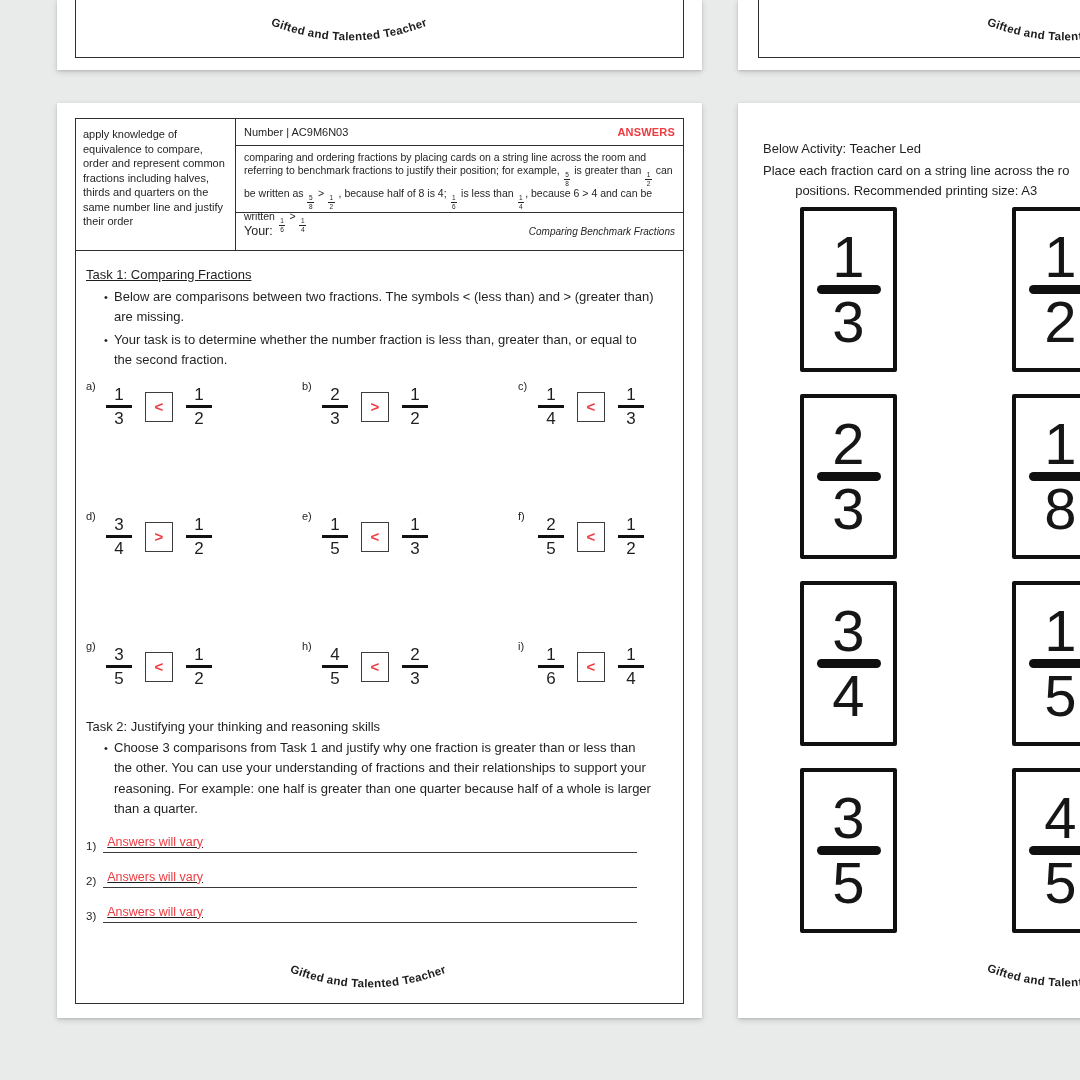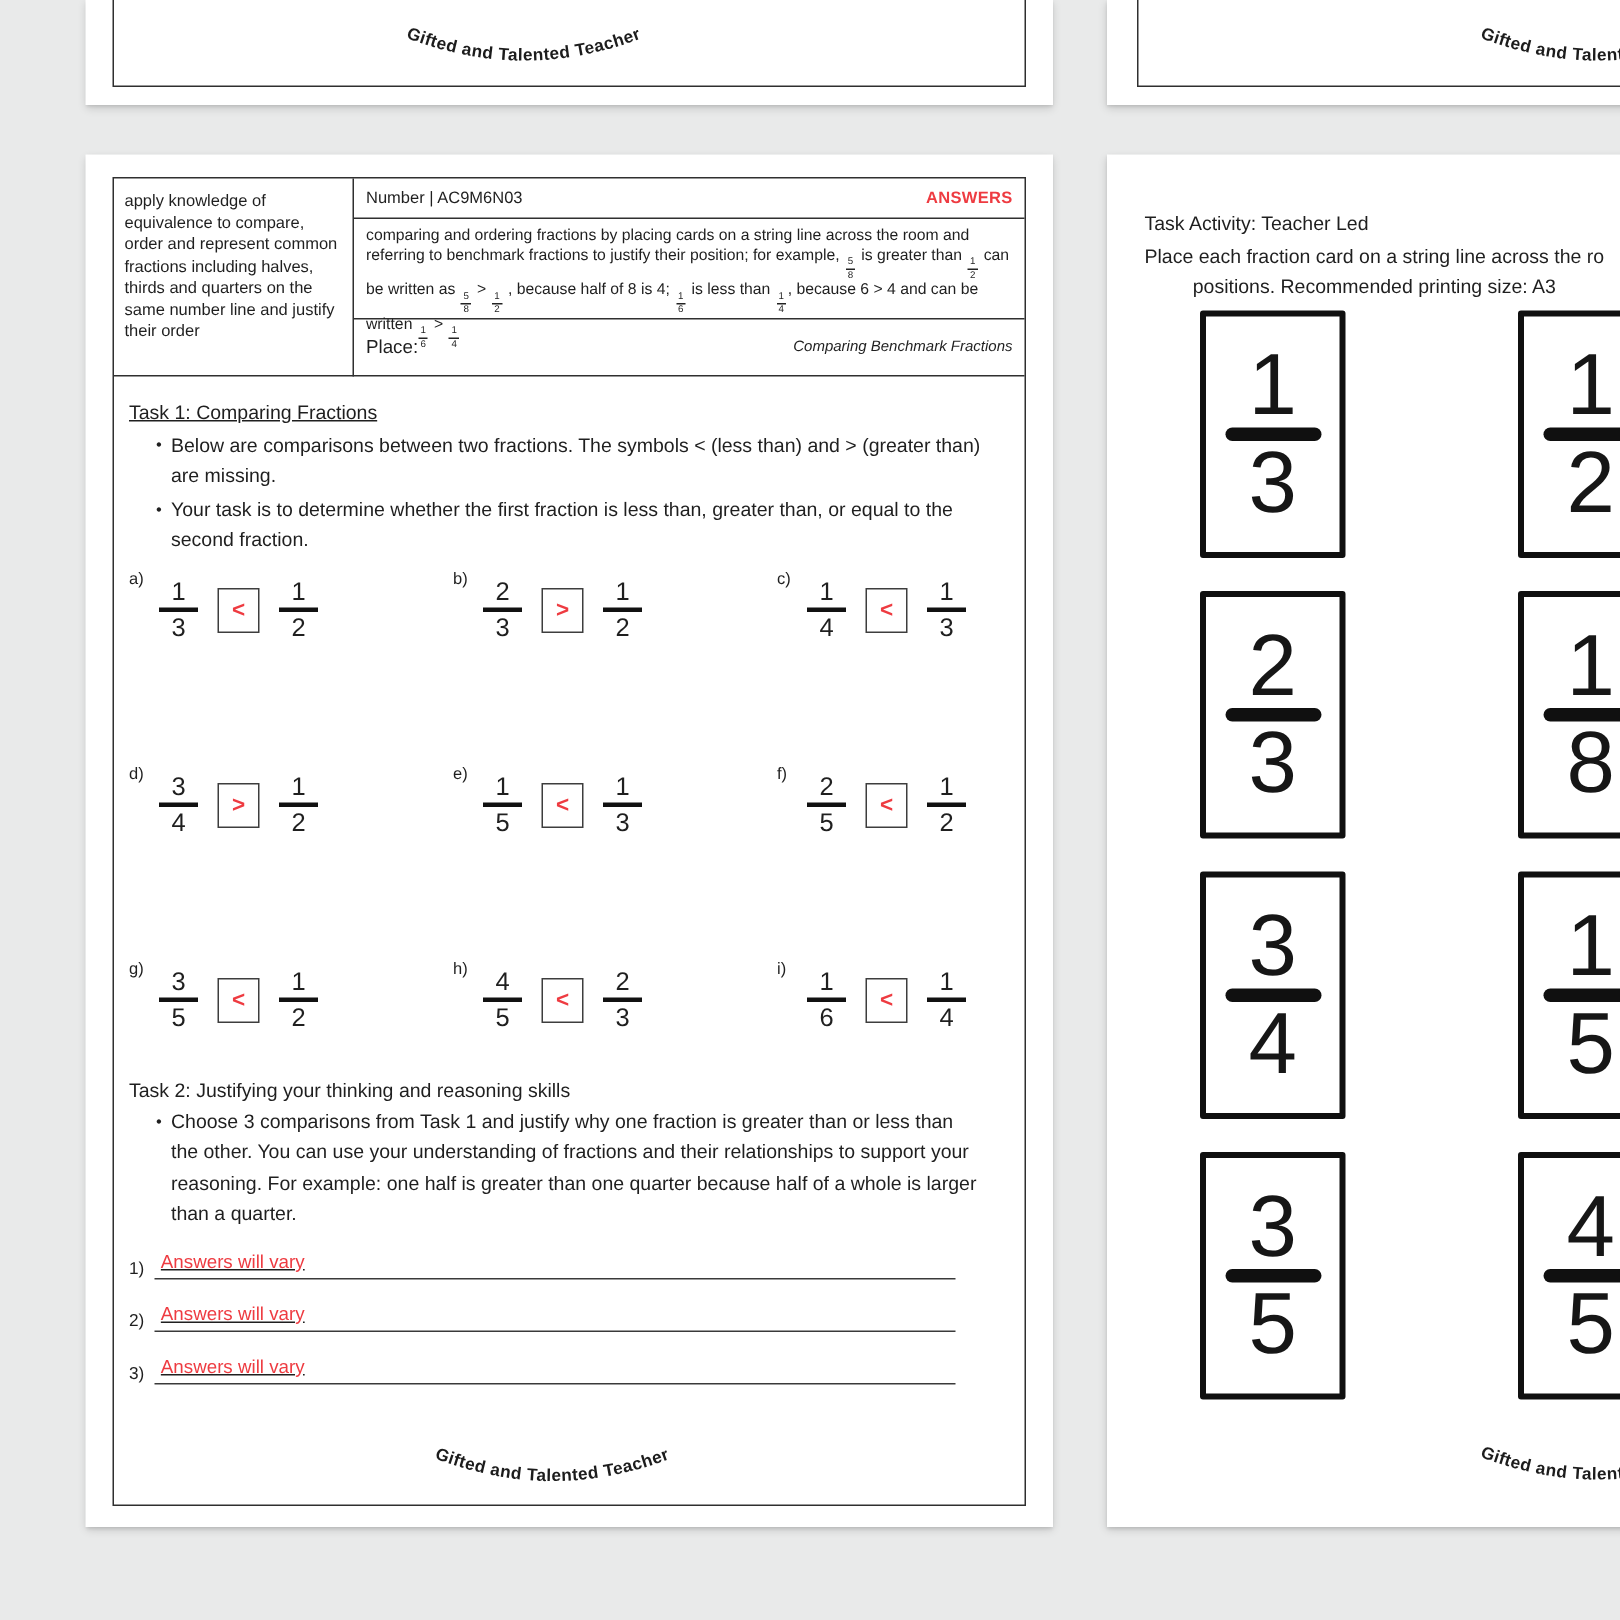--- a/index.html
+++ b/index.html
@@ -122,34 +122,34 @@
             <span class="fden">4</span>
           </span>, because 6 &gt; 4 and can be written <span class="ifrac">
             <span class="fnum">1</span>
             <span class="fden">6</span>
           </span> &gt; <span class="ifrac">
             <span class="fnum">1</span>
             <span class="fden">4</span>
           </span></div>
 
       <div class="hdr-name">
-        <span class="name-label">Place:</span>
+        <span class="name-label">Your:</span>
         <span class="ws-title">Comparing Benchmark Fractions</span>
       </div>
 
       <div class="body-abs">
         <div class="task-heading t1-head">Task 1: Comparing Fractions</div>
         <div class="bullets t1-bullets">
             <div class="bullet-item">
               <span class="dot">•</span>
               <span class="btext">Below are comparisons between two fractions. The symbols &lt; (less than) and &gt; (greater than) are missing.</span>
             </div>
             <div class="bullet-item">
               <span class="dot">•</span>
-              <span class="btext">Your task is to determine whether the first fraction is less than, greater than, or equal to the second fraction.</span>
+              <span class="btext">Your task is to determine whether the number fraction is less than, greater than, or equal to the second fraction.</span>
             </div>
           </div>
 
         <div class="comp-grid">
             <div class="comp">
               <span class="clabel">a)</span>
               <span class="bfrac">
                 <span class="bfn">1</span>
                 <span class="bfbar"></span>
                 <span class="bfd">3</span>
@@ -318,21 +318,21 @@
 
         <svg class="brand-arc arc-bottom-left" width="210" height="58" viewBox="0 0 210 58">
           <path id="arc3" d="M 6,20 Q 105,62 204,8" fill="none"></path>
           <text><textPath href="#arc3" startOffset="8">Gifted and Talented Teacher</textPath></text>
         </svg>
       </div>
     </div>
   </div>
 
   <div class="page main-right-page">
-    <div class="act-heading">Task Activity: Teacher Led</div>
+    <div class="act-heading">Below Activity: Teacher Led</div>
     <div class="act-instructions">
       <div>Place each fraction card on a string line across the ro</div>
       <div>positions. Recommended printing size: A3</div>
     </div>
     <div class="cards-grid">
         <div class="card">
           <div class="cnum">1</div>
           <div class="cbar"></div>
           <div class="cden">3</div>
         </div>

